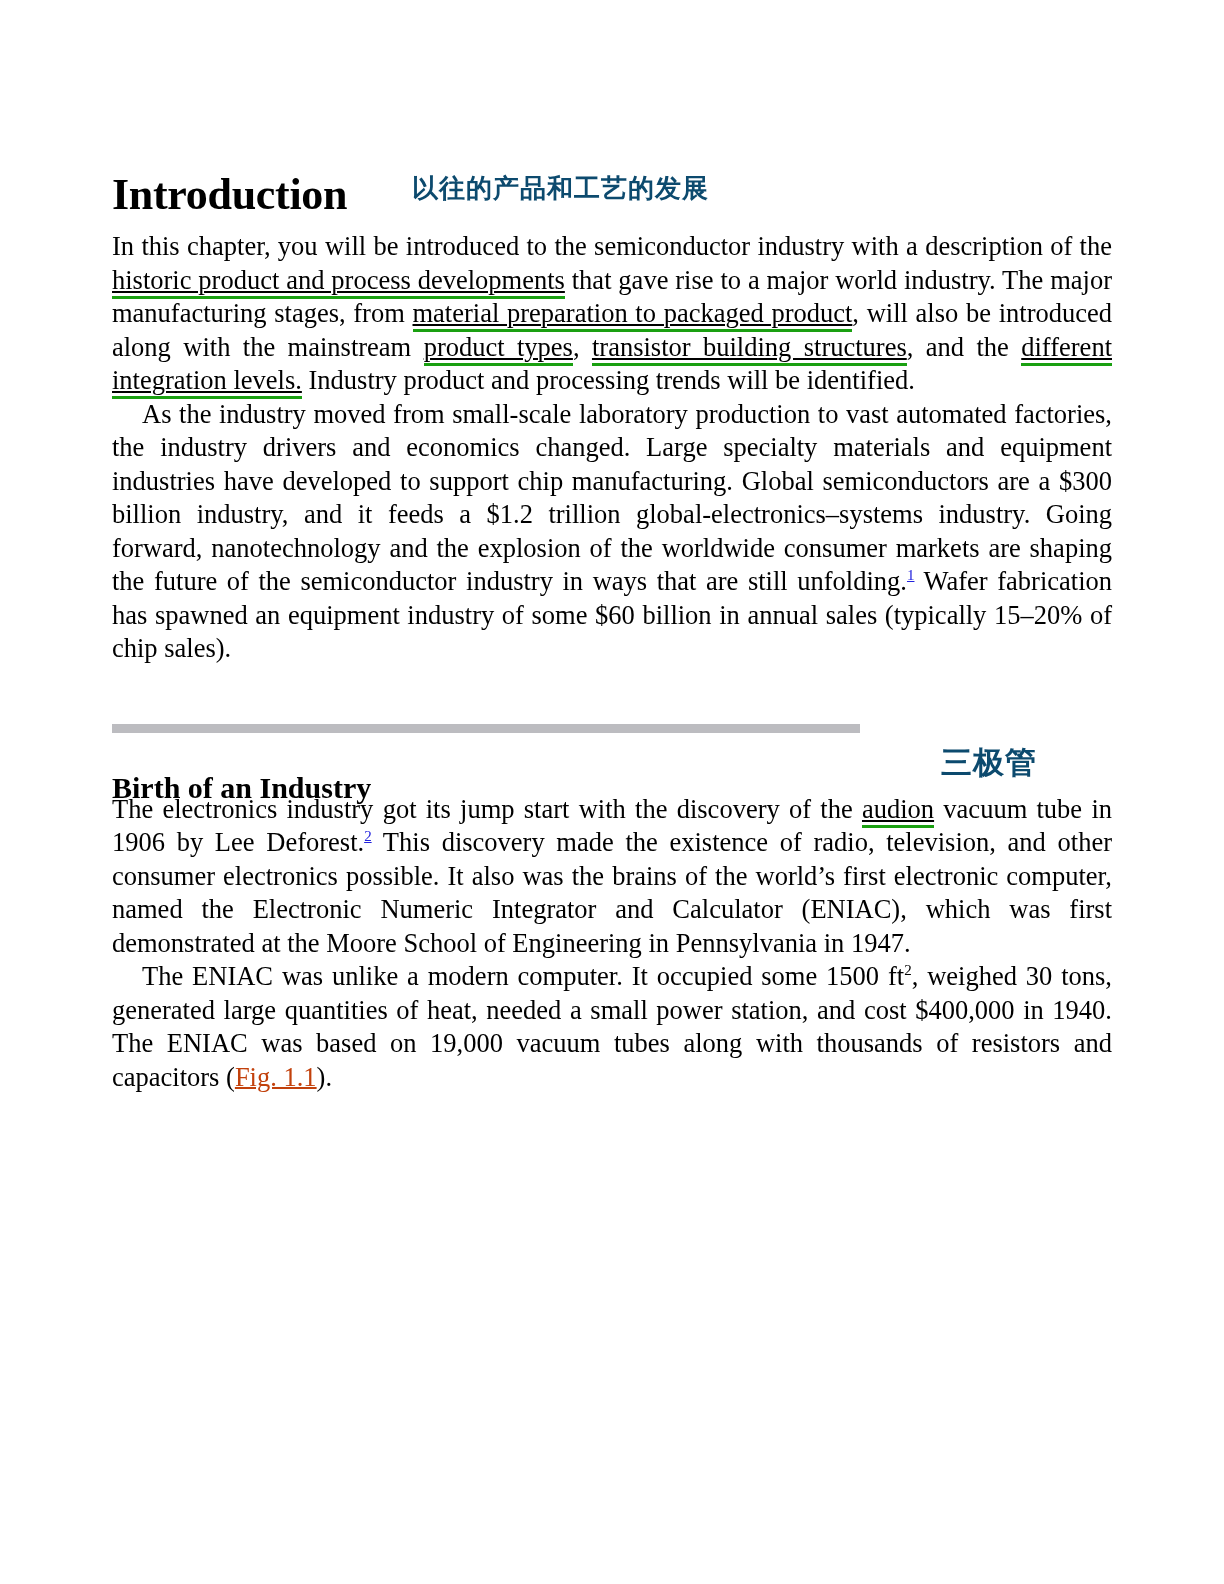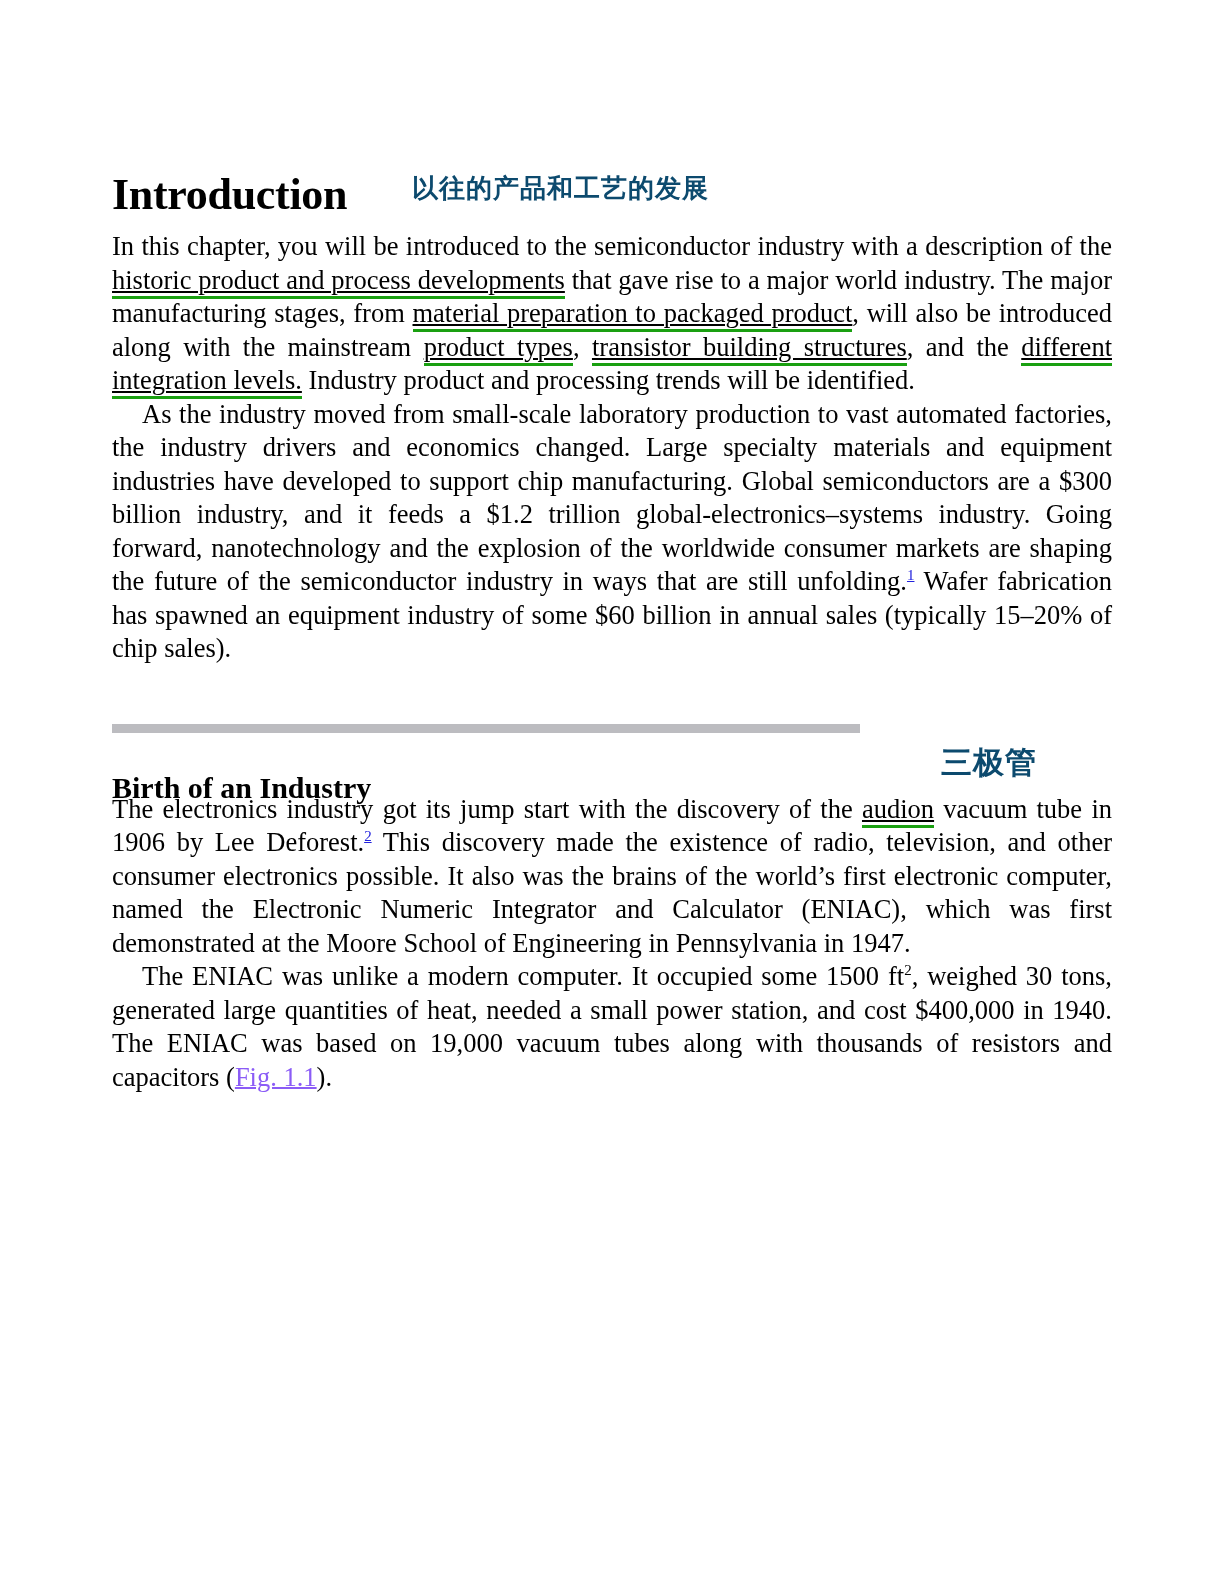--- a/index.html
+++ b/index.html
@@ -87,21 +87,21 @@
     text-decoration-thickness: 1px;
   }
 
   sup.sq {
     font-size: 15px;
     vertical-align: super;
     line-height: 0;
   }
 
   a.xref {
-    color: #8b5cf6;
+    color: #c2410c;
     text-decoration: underline;
     text-decoration-thickness: 1.5px;
   }
 
   
   .section-block {
     margin-top: 58px;
     position: relative;
   }
   .rule-bar {

